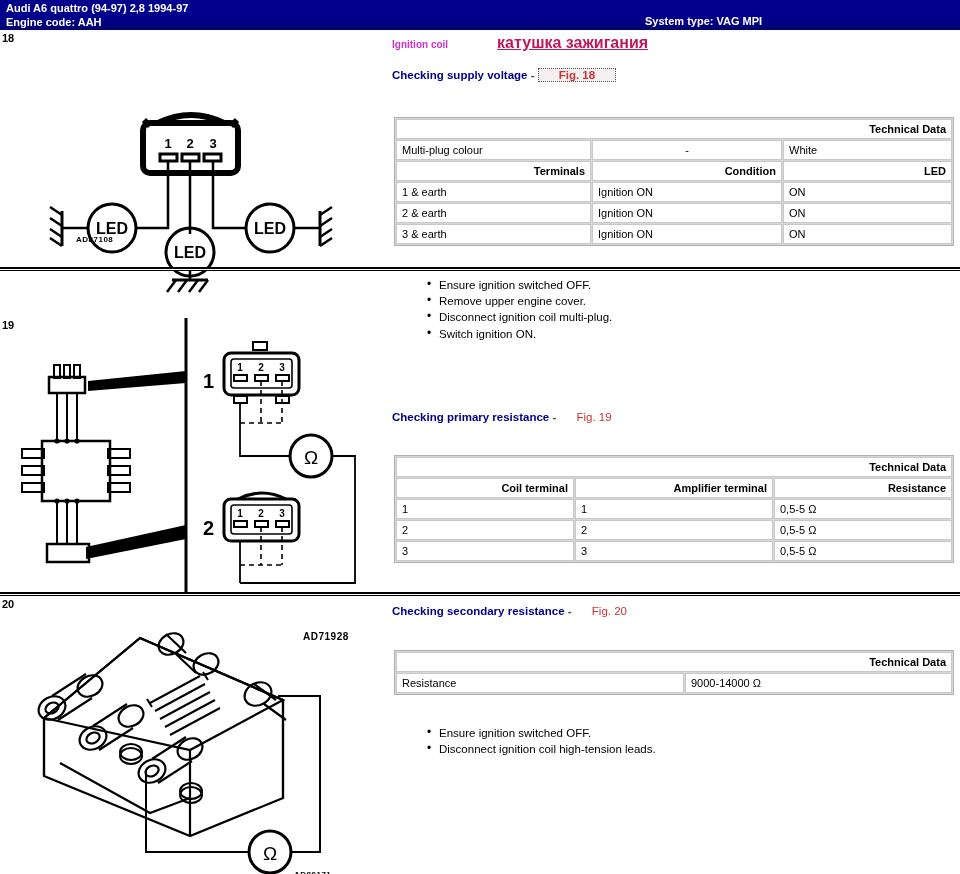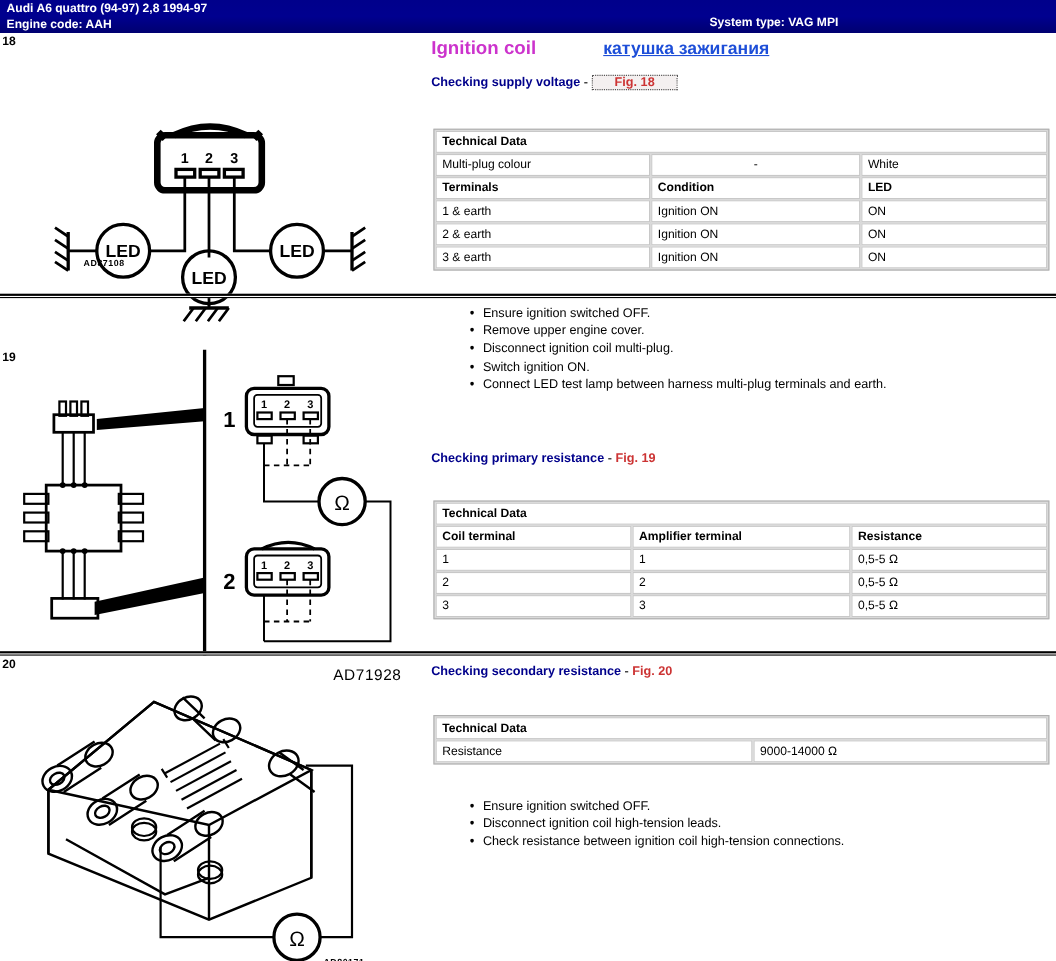--- a/index.html
+++ b/index.html
@@ -33,26 +33,26 @@
 
   .fignum {
     position:absolute; font-size:11px; font-weight:bold; color:#000;
     left:2px;
   }
 
   .diagram { position:absolute; left:0; top:0; }
 
   
   .title-row { position:absolute; left:392px; white-space:nowrap; }
-  .title-en { font-size:17px; font-weight:bold; color:#cc33cc; }
-  .title-ru { font-size:16px; font-weight:bold; color:#1d4ed8; text-decoration:underline; margin-left:20px;padding-left:41px; }
+  .title-en { font-size:10px; font-weight:bold; color:#cc33cc; }
+  .title-ru { font-size:16px; font-weight:bold; color:#be185d; text-decoration:underline; margin-left:8px;padding-left:41px; }
 
   .subhead { position:absolute; font-size:11.5px; font-weight:bold; color:#00008b; white-space:nowrap; }
   .subhead .dash { color:#444; font-weight:bold; }
-  .subhead .fig { color:#cc3333; font-weight:bold; }
+  .subhead .fig { color:#cc3333; font-weight:normal;margin-left:17px; }
   .subhead .figbox {
     color:#cc3333; font-weight:bold;
     border:1px dotted #555; padding:0 20px; background:#f4f0f0;text-align:center;
   }
 
   
   table.td {
     position:absolute;
     border-collapse:separate; border-spacing:1px;
     background:#d8d8d8;
@@ -61,21 +61,21 @@
     width:560px;
   }
   table.td td {
     background:#ffffff;
     border:1px solid #c8c8c8;
     padding:3px 5px;
     color:#000;
     height:20px;
     vertical-align:middle;
   }
-  td.hdr-td { text-align:left; font-weight:bold; color:#d14545;margin-top:35px; }
+  td.hdr-td { text-align:right; font-weight:bold; color:#d14545;margin-top:35px; }
   td.plain { text-align:left; }
   td.center { text-align:center; }
 
   
   ul.steps {
     position:absolute; margin:0; padding:0 0 0 22px;
     font-size:11.5px; color:#000; list-style:none;
   }
   ul.steps li { position:relative; line-height:16.2px; white-space:nowrap; padding-left:12px; }
   ul.steps li::before {
@@ -199,21 +199,20 @@
 
   <div class="section">
 
     <div class="fignum" style="top:289px;">19</div>
 
     <ul class="steps" style="left:405px; top:247px;">
       <li>Ensure ignition switched OFF.</li>
       <li>Remove upper engine cover.</li>
       <li>Disconnect ignition coil multi-plug.</li>
       <li>Switch ignition ON.</li>
-      <li>Connect LED test lamp between harness multi-plug terminals and earth.</li>
     </ul>
 
     <div class="diagram" style="left:0px; top:283px;">
       <svg width="392" height="285" viewBox="0 0 392 285">
 
         <path class="ln" d="M186 5 V283" stroke-width="3"></path>
 
         <rect class="ln" x="42" y="128" width="68" height="60" stroke-width="2.5" fill="#fff"></rect>
 
         <rect class="ln" x="49" y="64" width="36" height="16" stroke-width="2.5" fill="#fff"></rect>
@@ -275,21 +274,21 @@
         <text x="240" y="204" font-family="Liberation Sans, sans-serif" font-size="10" font-weight="bold" text-anchor="middle">1</text>
         <text x="261" y="204" font-family="Liberation Sans, sans-serif" font-size="10" font-weight="bold" text-anchor="middle">2</text>
         <text x="282" y="204" font-family="Liberation Sans, sans-serif" font-size="10" font-weight="bold" text-anchor="middle">3</text>
         <rect class="ln" x="234" y="208" width="13" height="6" stroke-width="2" fill="#fff"></rect>
         <rect class="ln" x="255" y="208" width="13" height="6" stroke-width="2" fill="#fff"></rect>
         <rect class="ln" x="276" y="208" width="13" height="6" stroke-width="2" fill="#fff"></rect>
         <path class="ln" d="M261 214 V252 M282 214 V252 M240 252 H282" stroke-width="1.6" stroke-dasharray="5,4"></path>
         <path class="ln" d="M240 228 V270" stroke-width="1.8"></path>
       </svg>
     </div>
-    <div style="position:absolute; left:303px; top:575px; font-size:14px; font-weight:normal; letter-spacing:0.5px;">AD71928</div>
+    <div style="position:absolute; left:303px; top:601px; font-size:10px; font-weight:bold; letter-spacing:0.5px;">AD71928</div>
 
     <div class="subhead" style="left:392px; top:381px;">
       <span>Checking primary resistance</span>
       <span class="dash">-</span>
       <span class="fig">Fig. 19</span>
     </div>
 
     <table class="td" style="left:394px; top:425px;">
       <tbody>
           <tr>
@@ -404,17 +403,16 @@
       <tr>
         <td class="plain" style="width:288px;">Resistance</td>
         <td class="plain">9000-14000 Ω</td>
       </tr>
     </tbody>
       </table>
 
     <ul class="steps" style="left:405px; top:695px;">
       <li>Ensure ignition switched OFF.</li>
       <li>Disconnect ignition coil high-tension leads.</li>
-      <li>Check resistance between ignition coil high-tension connections.</li>
     </ul>
   </div>
 
 </div>
 
 </body></html>

